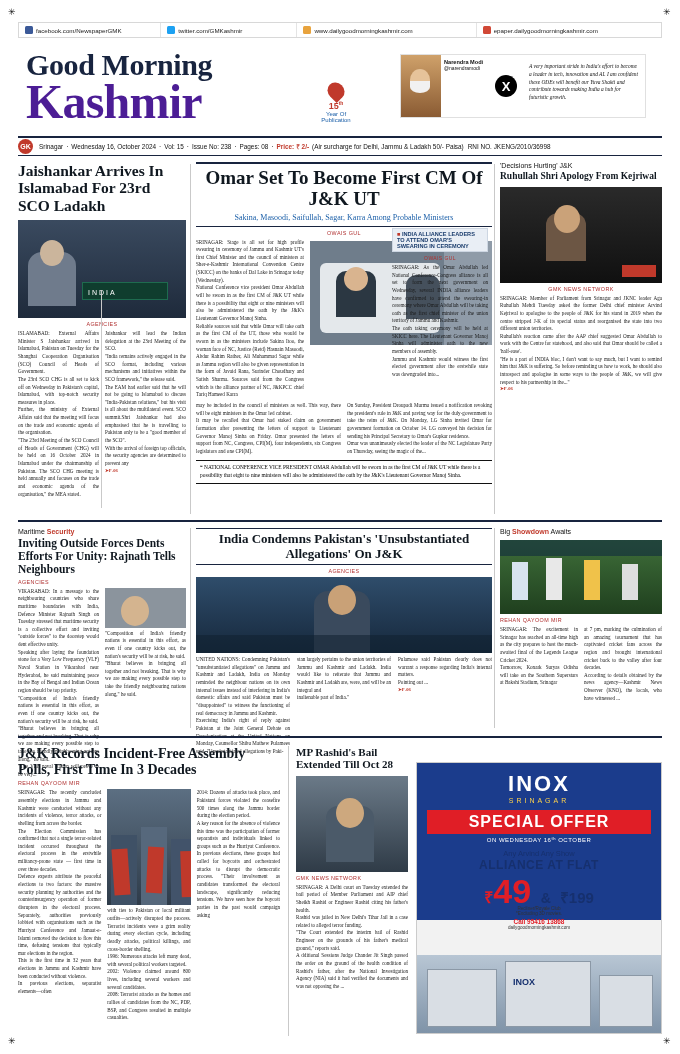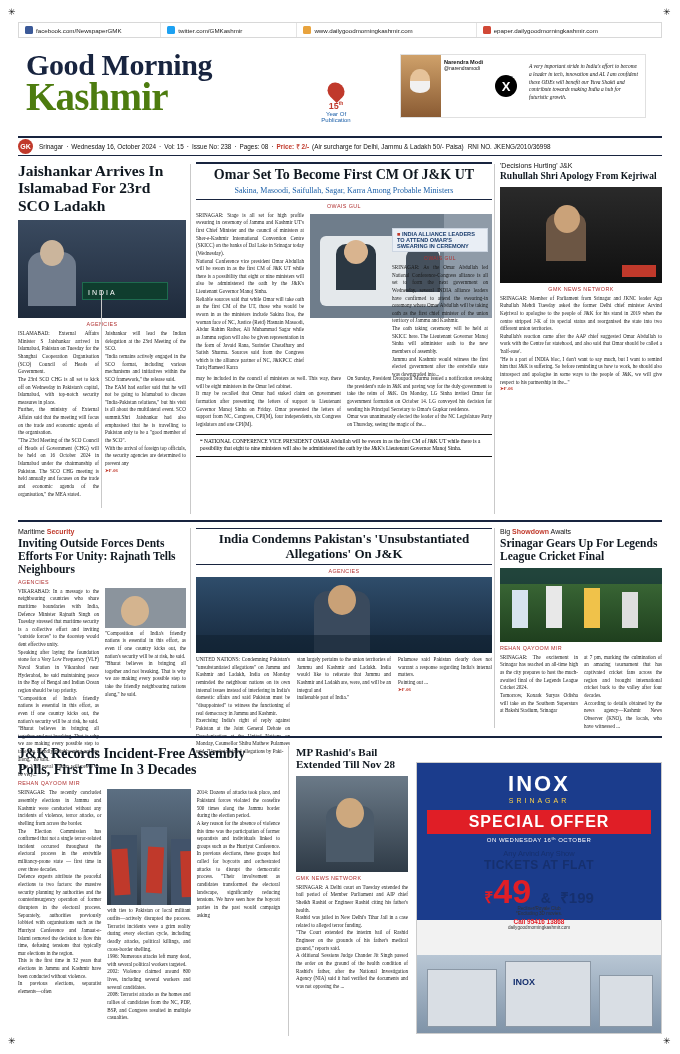--- a/index.html
+++ b/index.html
@@ -49,21 +49,21 @@
     position: absolute; top: 44px; left: 18px; right: 34px; height: 78px;
   }
   .mast-title {
     font-family: "Liberation Serif", serif;
     font-size: 30px; color: #18243f; font-weight: bold;
     letter-spacing: -0.4px;
     position: absolute; top: 4px; left: 8px;
   }
   .mast-sub {
     font-family: "Liberation Serif", serif;
-    font-size: 39px; color: #4d7c0f; font-weight: bold;
+    font-size: 48px; color: #4c1d95; font-weight: bold;
     position: absolute; top: 30px; left: 8px;
     letter-spacing: -0.8px;
   }
   .mast-badge {
     position: absolute; left: 296px; top: 38px;
     width: 44px; height: 34px; text-align: center;
   }
   .mast-badge .drop {
     width: 16px; height: 18px; background: #c0392b;
     border-radius: 50% 50% 50% 0; transform: rotate(-45deg);
@@ -146,21 +146,21 @@
     text-align: justify;
   }
   .photo { background: #9aa4ad; position: absolute; overflow: hidden; }
   .arrow { color: #c0392b; font-weight: bold; font-size: 4.6px; }
 
   
   #leftcol { position: absolute; left: 18px; top: 162px; width: 168px; }
   #h1 { font-size: 15.5px; }
   
   #centercol { position: absolute; left: 196px; top: 162px; width: 296px; }
-  #h2 { font-size: 14px; text-align: center; }
+  #h2 { font-size: 19px; text-align: center; }
   .subhd {
     font-family: "Liberation Serif", serif;
     font-size: 8px; color: #1b5fa8; text-align: center; margin-top: 3px;
   }
   
   #rightcol { position: absolute; left: 500px; top: 162px; width: 162px; }
   .box-head {
     background: #e9eef5; border: 1px solid #cdd6e2;
     font-family: "Liberation Sans", sans-serif;
     font-size: 5.6px; color: #1b3d6d; padding: 2px 4px; font-weight: bold;
@@ -457,21 +457,20 @@
     </div>
   </div>
 
   <div class="vline" style="left:494px;top:528px;height:200px;"></div>
   <div style="position:absolute;left:500px;top:528px;width:162px;">
     <div class="section-tag">
       <span>Big</span>
       <b>Showdown</b>
       <span>Awaits</span>
     </div>
-    <div class="hd" style="font-size:11.5px;margin-top:2px;">Srinagar Gears Up For Legends League Cricket Final</div>
     <div class="photo" style="position:relative;height:74px;margin-top:5px;background:linear-gradient(#3f6f3a,#1f3f1e);">
       <div style="position:absolute;left:12px;top:22px;width:16px;height:38px;background:#d7e3ef;"></div>
       <div style="position:absolute;left:46px;top:18px;width:16px;height:42px;background:#e8e8e8;"></div>
       <div style="position:absolute;left:84px;top:20px;width:16px;height:40px;background:#f0c24a;"></div>
       <div style="position:absolute;left:122px;top:24px;width:16px;height:36px;background:#dedede;"></div>
       <div style="position:absolute;left:0;top:0;width:162px;height:16px;background:#0f2a3d;opacity:.6;"></div>
     </div>
     <div class="byline" style="text-align:left">REHAN QAYOOM MIR</div>
     <div style="display:flex;gap:6px;">
       <div class="body" style="flex:1">
@@ -519,39 +518,39 @@
 
       <div class="body" style="flex:1">
         <div>2014: Dozens of attacks took place, and Pakistani forces violated the ceasefire 500 times along the Jammu border during the election period.</div>
         <div>A key reason for the absence of violence this time was the participation of former separatists and individuals linked to groups such as the Hurriyat Conference. In previous elections, these groups had called for boycotts and orchestrated attacks to disrupt the democratic process. "Their involvement as candidates transformed the electoral landscape, significantly reducing tensions. We have seen how the boycott parties in the past would campaign asking</div>
       </div>
     </div>
   </div>
 
   <div class="vline" style="left:288px;top:746px;height:290px;"></div>
   <div style="position:absolute;left:296px;top:746px;width:112px;">
-    <div class="hd" style="font-size:11px;">MP Rashid's Bail Extended Till Nov 28</div>
+    <div class="hd" style="font-size:11px;">MP Rashid's Bail Extended Till Oct 28</div>
     <div class="photo" style="position:relative;height:96px;margin-top:5px;background:linear-gradient(#6b7a88,#2f3b47);">
       <div style="position:absolute;left:30px;top:30px;width:48px;height:56px;background:#4b5a69;border-radius:12px 12px 0 0;"></div>
       <div style="position:absolute;left:40px;top:22px;width:28px;height:30px;background:#cda87e;border-radius:50%;"></div>
     </div>
     <div class="byline" style="text-align:left;">GMK NEWS NETWORK</div>
     <div class="body">SRINAGAR: A Delhi court on Tuesday extended the bail period of Member Parliament and AIP chief Sheikh Rashid or Engineer Rashid citing his father's health.</div>
     <div class="body">Rashid was jailed in New Delhi's Tihar Jail in a case related to alleged terror funding.</div>
     <div class="body">"The Court extended the interim bail of Rashid Engineer on the grounds of his father's medical ground," reports said.</div>
     <div class="body">A dditional Sessions Judge Chander Jit Singh passed the order on the ground of the health condition of Rashid's father, after the National Investigation Agency (NIA) said it had verified the documents and was not opposing the ...</div>
   </div>
 
   <div class="ad">
     <div class="ad-inox">INOX</div>
     <div class="ad-srinagar">SRINAGAR</div>
     <div class="ribbon">SPECIAL OFFER</div>
     <div class="ad-when">ON WEDNESDAY 16ᵗʰ OCTOBER</div>
     <div class="ad-any">Any Arvind Any Show</div>
-    <div class="ad-flat">TICKETS AT FLAT</div>
+    <div class="ad-flat">ALLIANCE AT FLAT</div>
     <div class="ad-price">
       <span style="font-size:16px">₹</span><span>49</span>
       <span class="small" style="font-size:14px;color:#16306e;">&amp;</span>
       <span style="font-size:15px;color:#16306e;">₹199</span>
     </div>
     <div class="ad-note" style="margin-top:-2px;">Recliner/Royale Club</div>
     <div class="ad-note">*Excluding 3D movies.</div>
     <div class="ad-call">Call 95416 13868</div>
     <div class="ad-note">dailygoodmorningkashmir.com</div>
     <div class="ad-bldg">

